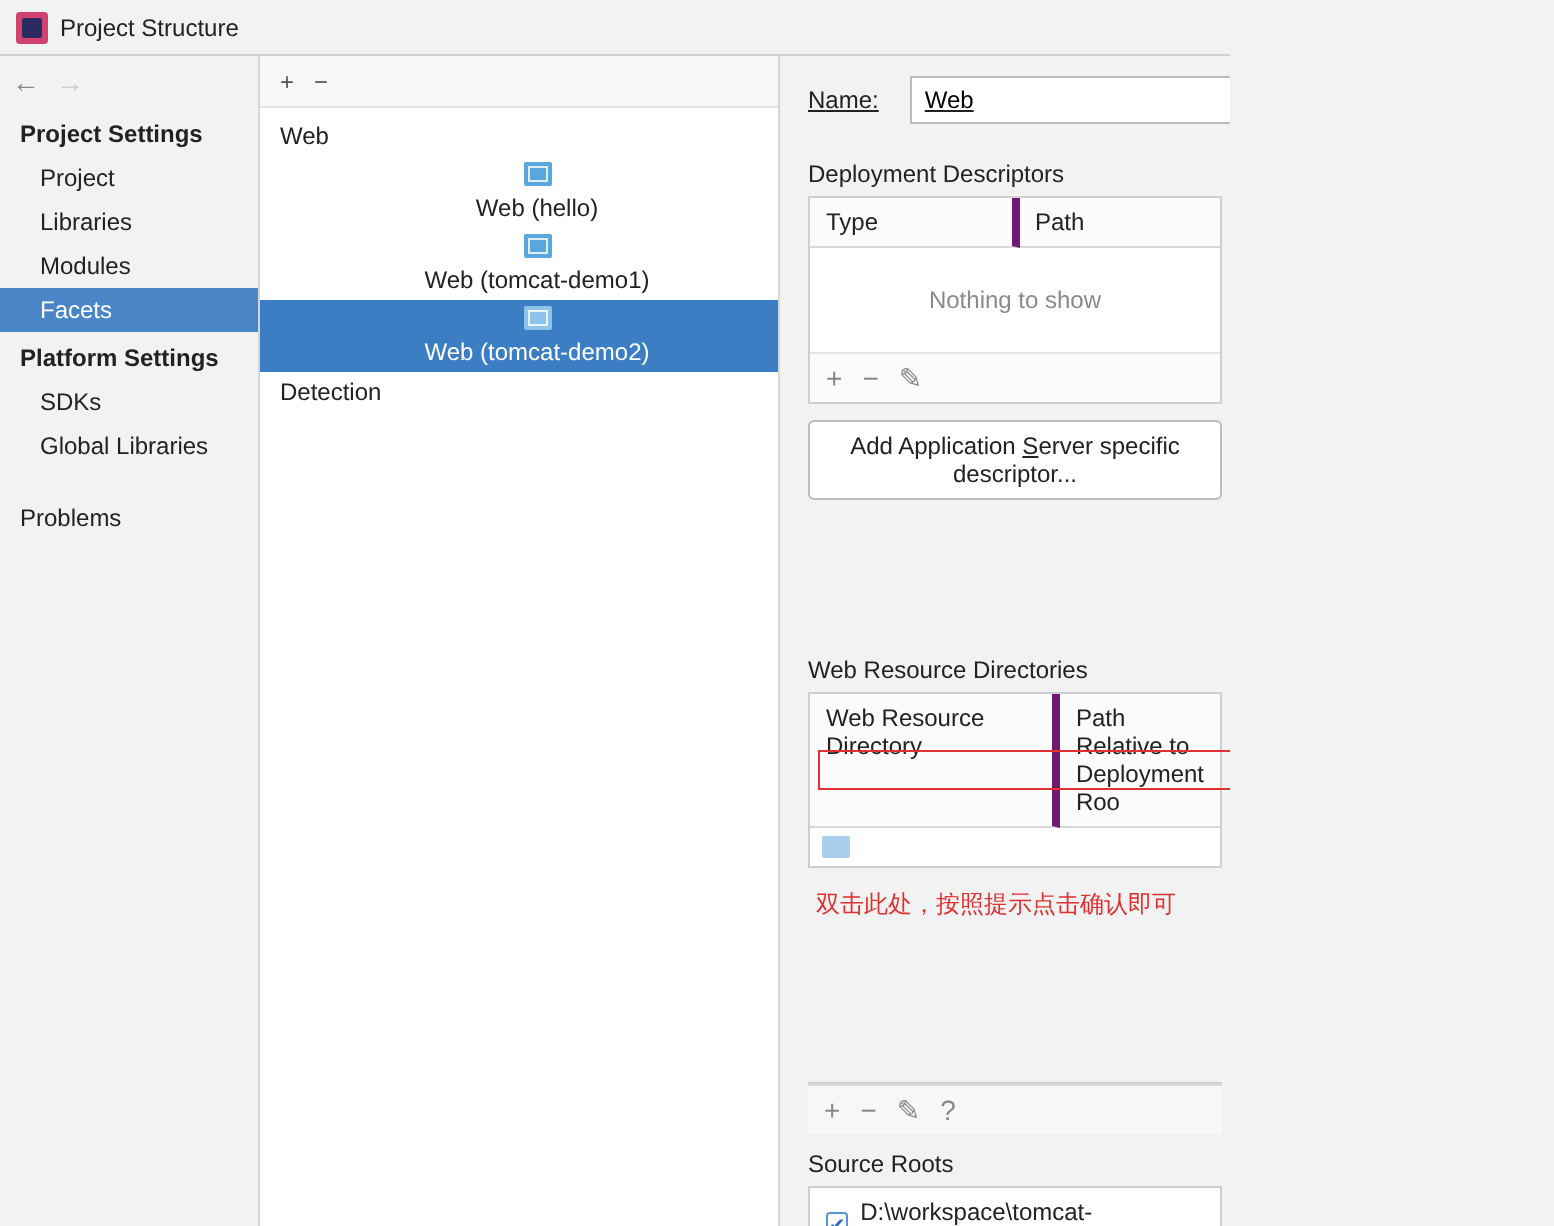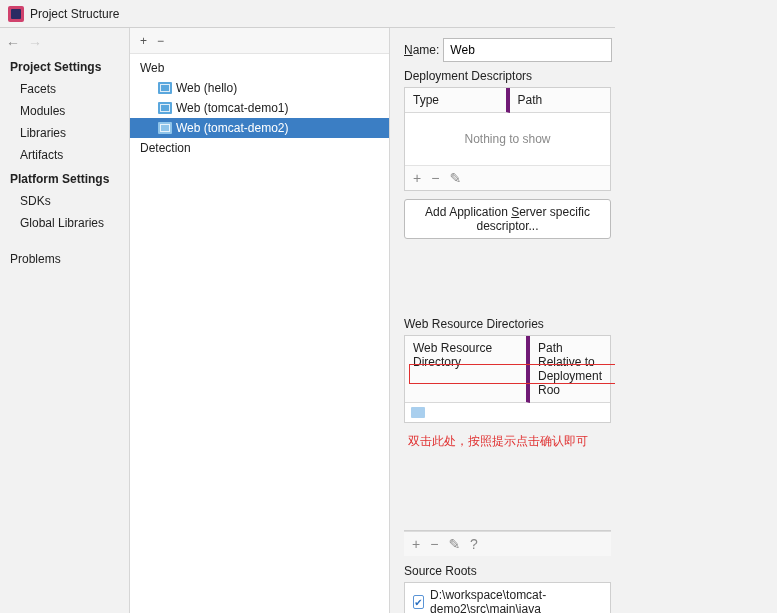--- a/index.html
+++ b/index.html
@@ -11,27 +11,27 @@
   .sidebar { width:130px; background:#f2f2f2; border-right:1px solid #d6d6d6; display:flex; flex-direction:column; }
   .nav-arrows { height:26px; display:flex; align-items:center; padding:0 6px; gap:8px; color:#888; }
   .nav-arrows span { cursor:default; font-size:14px; }
   .side-group-title { font-weight:bold; padding:6px 10px 4px 10px; }
   .side-item { padding:4px 10px 4px 20px; cursor:default; }
   .side-item.selected { background:#4a86c7; color:#fff; }
   .tree-panel { width:260px; background:#fff; border-right:1px solid #d6d6d6; display:flex; flex-direction:column; }
   .tree-toolbar { height:26px; display:flex; align-items:center; padding:0 10px; gap:10px; color:#555; border-bottom:1px solid #e4e4e4; background:#f7f7f7; }
   .tree-content { padding:4px 0; }
   .tree-node { padding:3px 10px; }
-  .tree-child { padding:3px 10px 3px 28px; display:flex; align-items:center; gap:4px; }
+  .tree-child { padding:3px 10px 3px 28px; display:flex; align-items:center; gap:4px;flex-direction:column; }
   .tree-child.selected { background:#3b7ec4; color:#ffffff; }
   .ticon { width:14px; height:12px; background:#5aa7dd; display:inline-block; border-radius:1px; position:relative; }
   .ticon::after { content:""; position:absolute; inset:2px; border:1px solid rgba(255,255,255,.8); }
   .tree-child.selected .ticon { background:#8fc4ea; }
   .main { flex:1; background:#f2f2f2; padding:10px 0 10px 14px; overflow:auto; }
-  .row-name { display:flex; align-items:center; gap:4px; margin-bottom:7px; }
+  .row-name { display:flex; align-items:center; gap:16px; margin-bottom:18px;text-decoration:underline; }
   .row-name input { flex:1; height:24px; padding:2px 6px; border:1px solid #bcbcbc; background:#fff; }
   .section-title { margin:4px 0 4px 0; }
   .tbl { border:1px solid #cfcfcf; background:#fff; }
   .tbl-head { display:flex; }
   .tbl-head > div { padding:5px 8px; border-bottom:1px solid #d8d8d8; border-right:4px solid #701a75; background:#fbfbfb; }
   .tbl-body-empty { height:52px; display:flex; align-items:center; justify-content:center; color:#8a8a8a; }
   .tool-row { display:flex; align-items:center; gap:10px; padding:4px 8px; color:#888; background:#fbfbfb; border-top:1px solid #e3e3e3; }
   .tool-row span { font-size:14px; }
   .btn { margin-top:8px; display:inline-block; background:#fff; border:1px solid #bcbcbc; border-radius:3px; padding:5px 12px;text-align:center; }
   .gap { height:74px; }
@@ -58,24 +58,24 @@
     <span>Project Structure</span>
   </div>
   <div class="body">
 
     <div class="sidebar">
       <div class="nav-arrows">
         <span>←</span>
         <span style="color:#ccc">→</span>
       </div>
       <div class="side-group-title">Project Settings</div>
-      <div class="side-item">Facets</div>
+      <div class="side-item">Project</div>
+      <div class="side-item">Libraries</div>
       <div class="side-item">Modules</div>
-      <div class="side-item">Libraries</div>
-      <div class="side-item">Artifacts</div>
+      <div class="side-item selected">Facets</div>
       <div class="side-group-title">Platform Settings</div>
       <div class="side-item">SDKs</div>
       <div class="side-item">Global Libraries</div>
       <div style="height:14px"></div>
       <div class="side-item" style="padding-left:10px">Problems</div>
     </div>
 
     <div class="tree-panel">
       <div class="tree-toolbar">
         <span>+</span>

